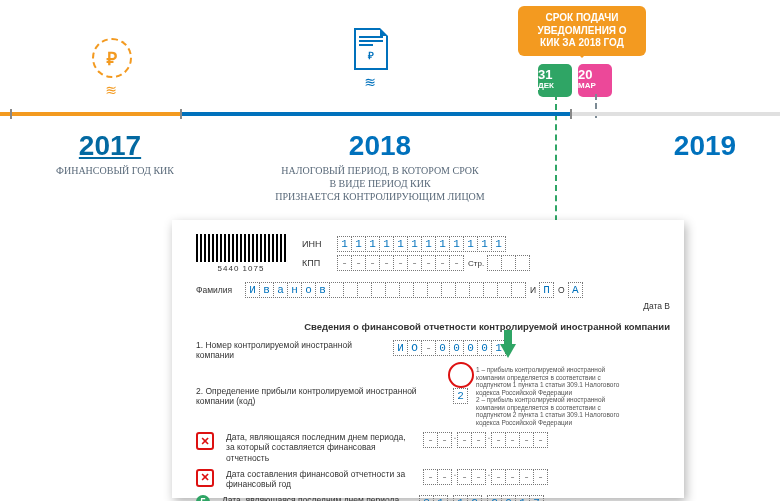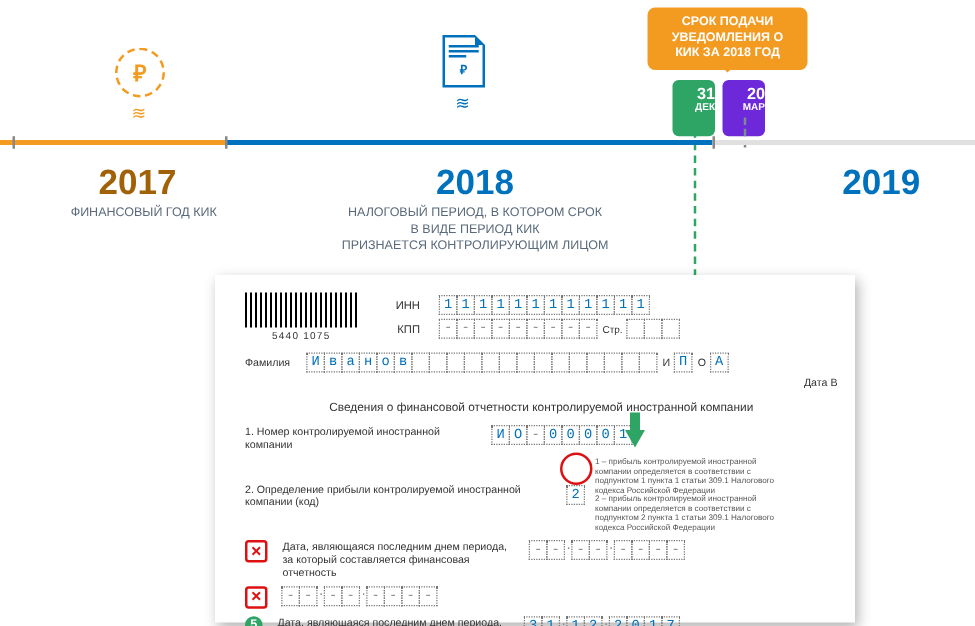--- a/index.html
+++ b/index.html
@@ -33,29 +33,30 @@
     background: #888;
   }
   .year {
     position: absolute;
     top: 130px;
     font-size: 28px;
     font-weight: bold;
     text-align: center;
     width: 150px;
   }
-  .year.orange { color: #a16207; }
+  .year.orange { color: #0369a1; text-decoration: underline; }
   .year.blue   { color: #0071bc; }
   .year-sub {
     position: absolute;
     top: 164px;
     font-size: 10px;
     color: #5a6a7a;
     text-align: center;
     line-height: 1.3;
+    font-family: Liberation Serif, serif;
   }
   .ruble-icon {
     position: absolute;
     left: 92px;
     top: 38px;
     text-align: center;
   }
   .ruble-icon .coin {
     width: 36px; height: 36px;
     border: 2px dashed #f39a20;
@@ -104,29 +105,29 @@
   .callout::after {
     content:""; position:absolute; bottom:-8px; left:50%; margin-left:-6px;
     border: 6px solid transparent; border-top-color:#f39a20;
   }
   .date-badge {
     position: absolute;
     top: 64px;
     width: 34px;
     border-radius: 5px;
     color: #fff;
-    text-align: right;
-    padding: 4px 0 19px;
+    text-align: left;
+    padding: 4px 0 7px;
     font-weight: bold;
     line-height: 1.05;
   }
   .date-badge .d { font-size: 13px; display:block; }
   .date-badge .m { font-size: 8px; display:block; }
   .date-badge.green { background:#2fa565; left: 538px;}
-  .date-badge.gray  { background:#6d28d9; left: 578px;}
+  .date-badge.gray  { background:#ec4899; left: 578px;}
   .vline {
     position: absolute;
     left: 555px;
     top: 94px;
     width: 0;
     height: 360px;
     border-left: 2px dashed #2fa565;
   }
   .vline2 {
     position: absolute;
@@ -151,34 +152,34 @@
     color: #333;
   }
   .form .row { display:flex; align-items:center; margin: 3px 0;}
   .barcode {
     display:inline-block;
     width: 90px; height: 28px;
     background: repeating-linear-gradient(90deg,#000 0 2px,#fff 2px 4px);
     position: relative;
   }
   .barcode-num { font-size:8px; letter-spacing:1px; display:block; text-align:center;}
-  .lbl { width: 34px; text-align:right; margin-right:16px; color:#333;}
+  .lbl { width: 34px; margin-right:2px; color:#333;}
   .cells { display:flex; gap:0; }
   .cell {
     width: 13px; height: 14px;
     border: 1px dotted #777;
     margin-left:-1px;
     text-align:center;
     font-family: "Courier New", monospace;
     font-size: 11px;
     line-height: 14px;
     color:#0071bc;
   }
   .cell.dash { color:#888; }
-  .section-title { font-weight:normal; text-align:center; margin:10px 0 8px; font-size:9.5px;}
+  .section-title { font-weight:bold; text-align:right; margin:10px 0 8px; font-size:9.5px;}
   .qrow { display:flex; align-items:flex-start; margin:6px 0; gap:8px;}
   .qlabel { width: 190px; font-size:8.5px; line-height:1.2;}
   .redcircle {
     position:absolute;
     width:22px; height:22px; border:2px solid #d11; border-radius:50%;
   }
   .greenarrow {
     position:absolute; width:0; height:0;
     border-left:8px solid transparent; border-right:8px solid transparent;
     border-top:14px solid #2fa565;
@@ -372,20 +373,21 @@
         <span class="cell dash">-</span>
         <span class="dotsep">.</span>
         <span class="cell dash">-</span>
         <span class="cell dash">-</span>
         <span class="cell dash">-</span>
         <span class="cell dash">-</span>
       </span>
   </div>
   <div class="qrow">
     <span class="xmark">✕</span>
+    <div class="qlabel">Дата составления финансовой отчетности за финансовый год</div>
     <span class="cells">
         <span class="cell dash">-</span>
         <span class="cell dash">-</span>
         <span class="dotsep">.</span>
         <span class="cell dash">-</span>
         <span class="cell dash">-</span>
         <span class="dotsep">.</span>
         <span class="cell dash">-</span>
         <span class="cell dash">-</span>
         <span class="cell dash">-</span>

